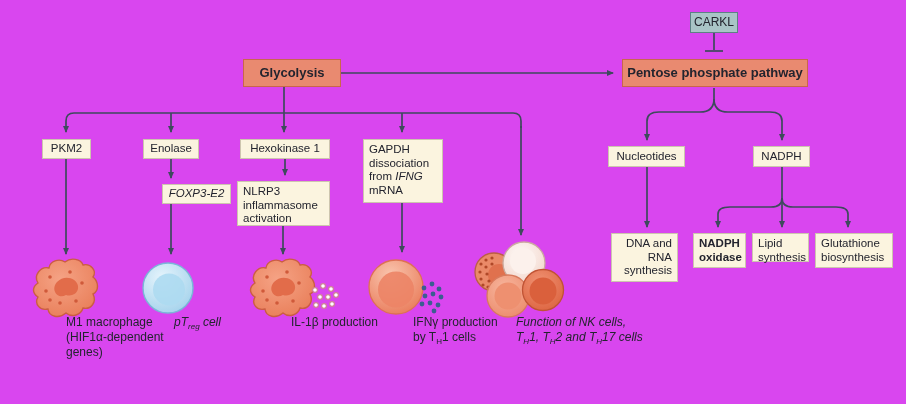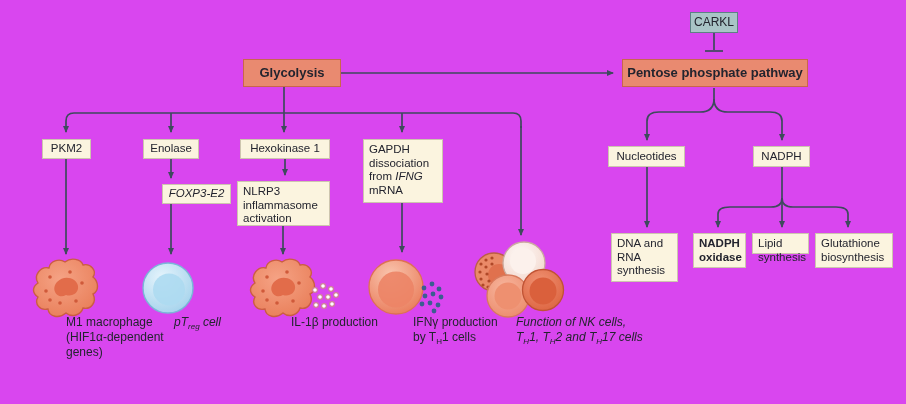--- a/index.html
+++ b/index.html
@@ -187,23 +187,23 @@
   <div class="box cream-box left-align" style="left:363px;top:139px;width:80px;height:64px;">
     <span><span>GAPDH</span> <span>dissociation</span>
     <span>from </span><i>IFNG</i>
     <span>mRNA</span></span>
   </div>
   <div class="box cream-box italic" style="left:138px;top:184px;width:69px;height:20px;">FOXP3-E2</div>
   <div class="box cream-box left-align" style="left:237px;top:181px;width:93px;height:45px;">NLRP3 inflammasome activation</div>
 
   <div class="box cream-box" style="left:608px;top:146px;width:77px;height:21px;">Nucleotides</div>
   <div class="box cream-box" style="left:753px;top:146px;width:57px;height:21px;">NADPH</div>
-  <div class="box cream-box left-align" style="left:611px;top:233px;width:67px;height:49px;">DNA and RNA synthesis</div>
+  <div class="box cream-box left-align" style="left:611px;top:233px;width:67px;height:49px;text-align:right;">DNA and RNA synthesis</div>
   <div class="box cream-box left-align" style="left:693px;top:233px;width:53px;height:35px;font-weight:bold;">NADPH oxidase</div>
-  <div class="box cream-box left-align" style="left:752px;top:233px;width:57px;height:21px;">Lipid synthesis</div>
+  <div class="box cream-box left-align" style="left:752px;top:233px;width:57px;height:29px;">Lipid synthesis</div>
   <div class="box cream-box left-align" style="left:815px;top:233px;width:78px;height:35px;">Glutathione biosynthesis</div>
 
   <div class="cell-label" style="left:18px;top:315px;">
     <div>M1 macrophage</div>
     <div>(HIF1α-dependent</div>
     <div>genes)</div>
   </div>
   <div class="cell-label" style="left:126px;top:315px;font-style:italic;">
     <span>pT</span><sub>reg</sub><span> cell</span>
   </div>

